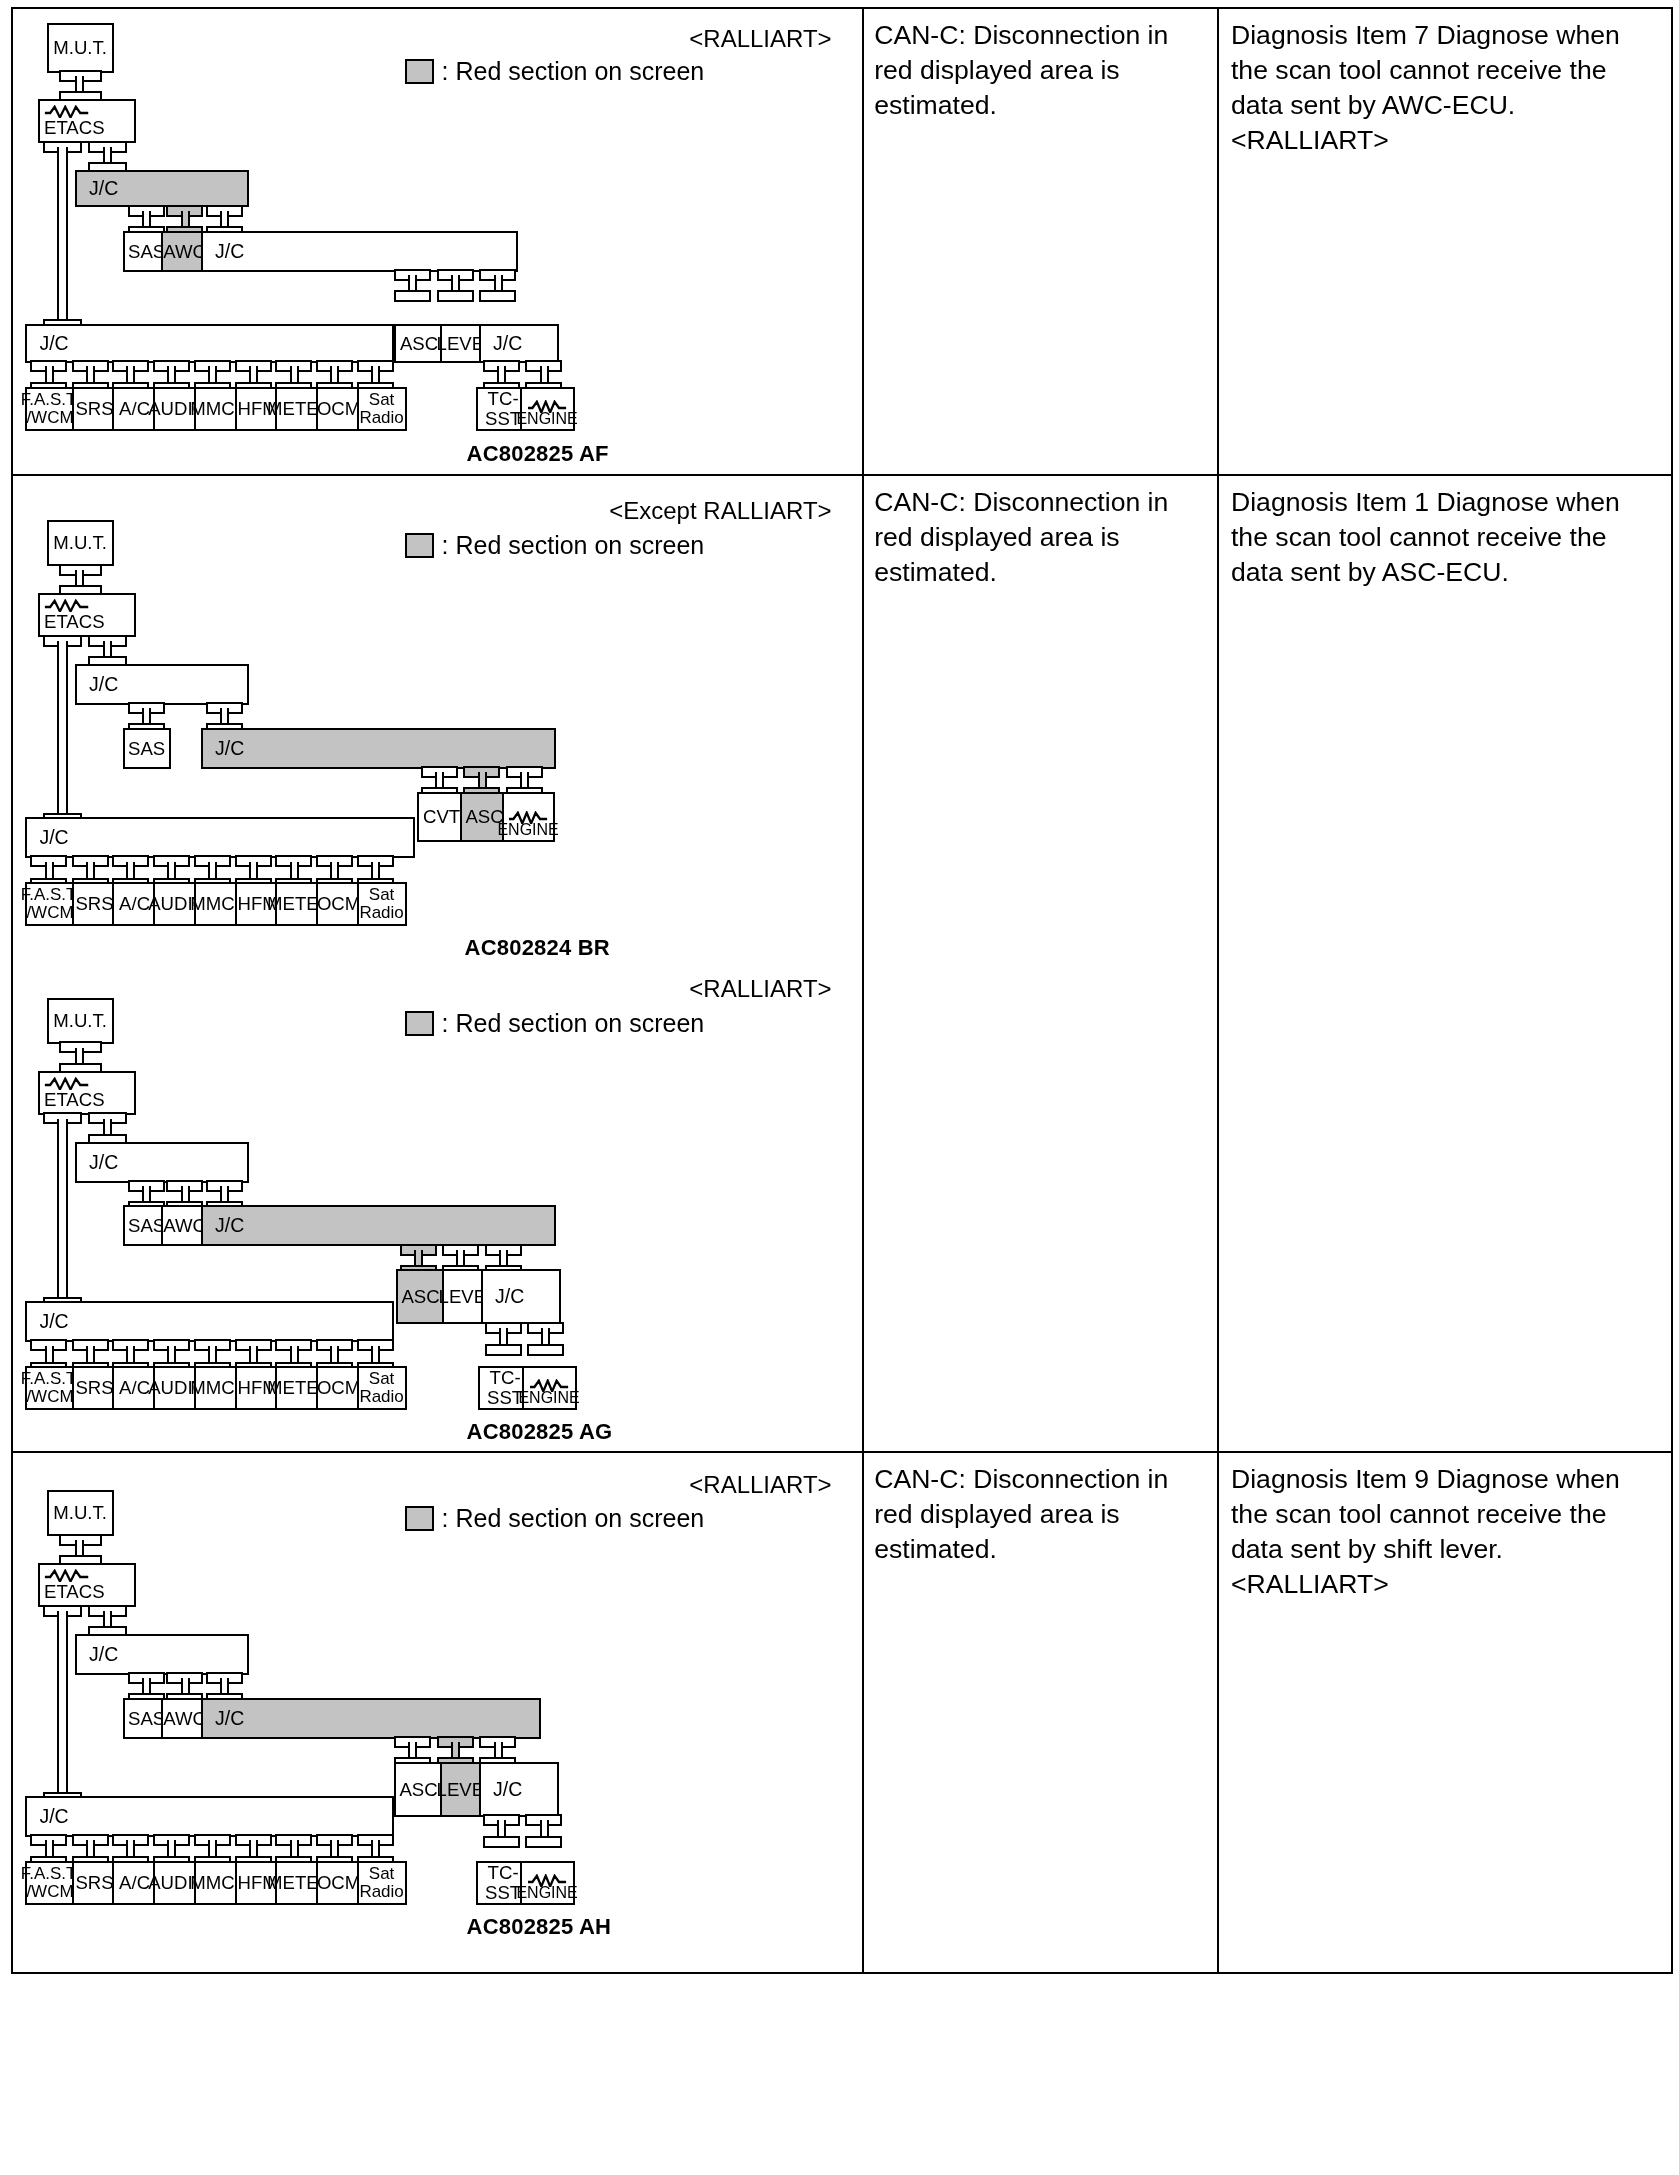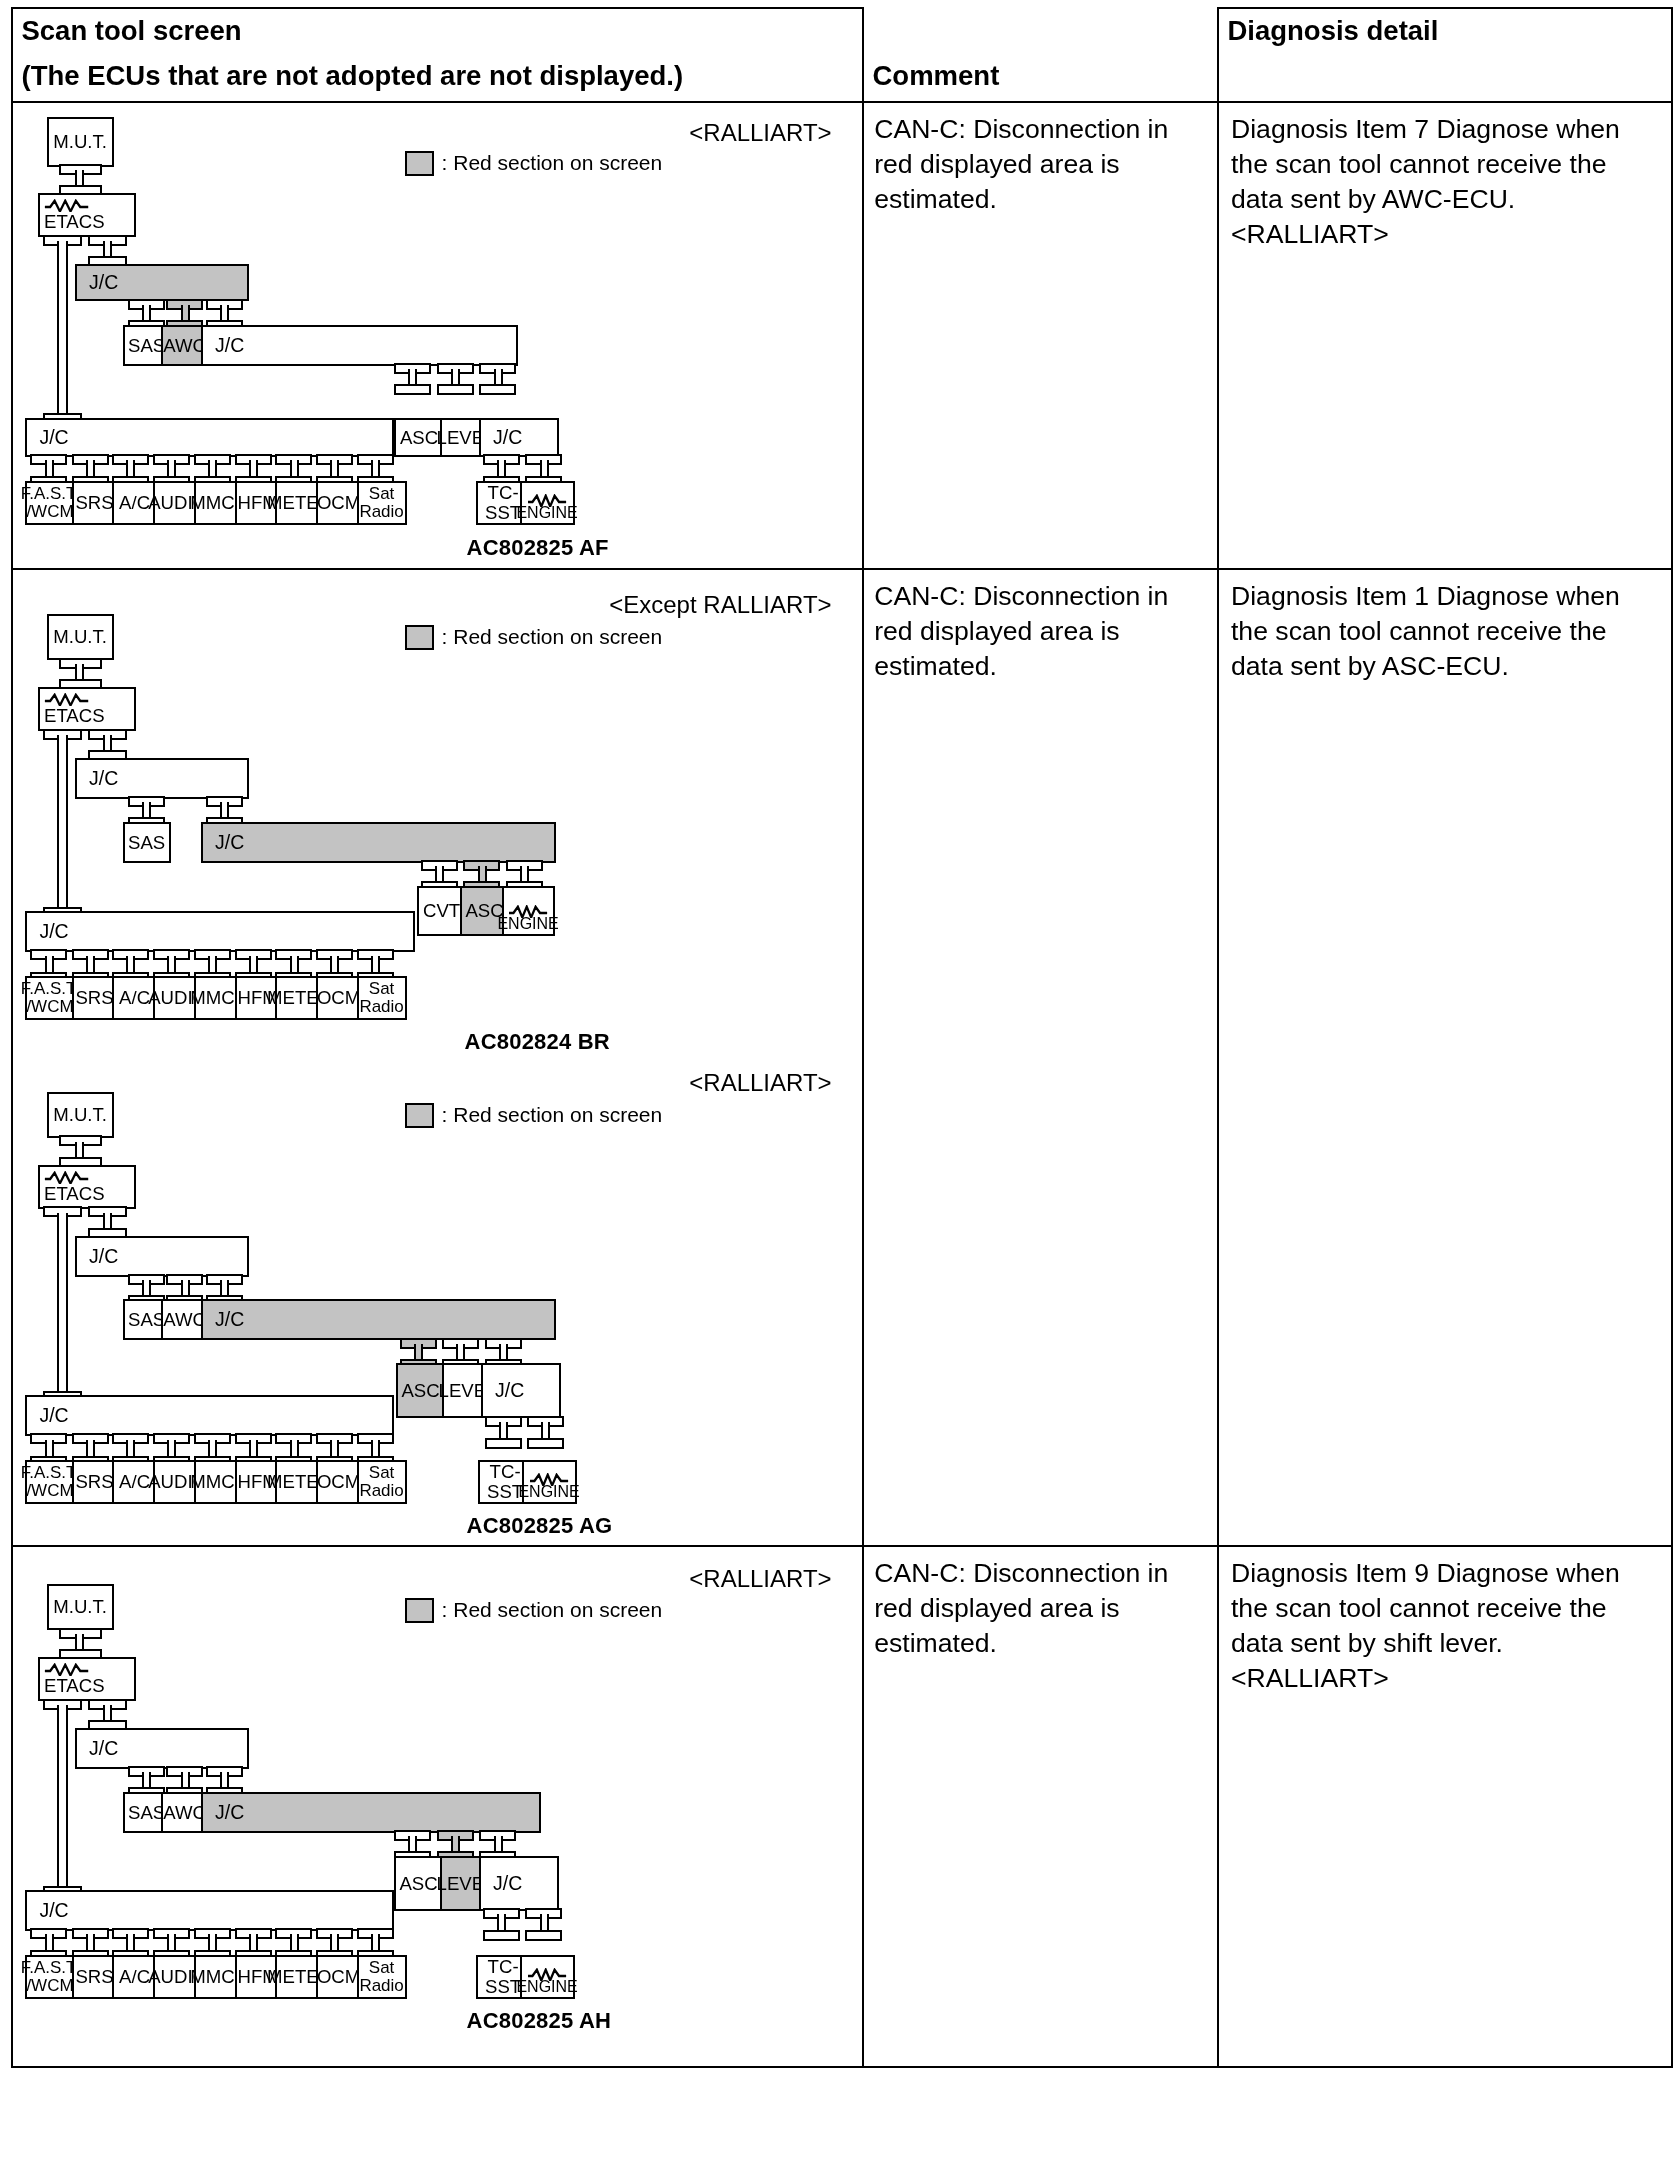--- a/index.html
+++ b/index.html
@@ -15,21 +15,21 @@
   .hcell{padding:5.3px 8.9px 8.9px 8.9px;font-weight:bold;font-size:27.5px;line-height:1.22;}
   .hcell.small{font-weight:bold;}
   .tcell{padding:8.9px 10.6px 8.9px 10.6px;font-size:26.6px;line-height:1.32;}
   .diagcell{padding:8.9px 8.9px 8.9px 12.4px;font-size:26.6px;line-height:1.32;}
 
   
   .diagram{position:relative;width:844px;background:#fff;}
   .diagram .lbl-variant{position:absolute;font-size:24px;white-space:nowrap;}
   .diagram .legend{position:absolute;display:flex;align-items:center;gap:8px;}
   .diagram .legend .sw{width:29px;height:25px;background:#c3c3c3;border:2.7px solid #000;box-sizing:border-box;}
-  .diagram .legend .lt{font-size:21px;white-space:nowrap;}
+  .diagram .legend .lt{font-size:25px;white-space:nowrap;}
   .figcode{position:absolute;font-size:22px;font-weight:bold;letter-spacing:0.2px;white-space:nowrap;}
 
   
   .bx{position:absolute;box-sizing:border-box;border:2.7px solid #000;background:#fff;
       display:flex;align-items:center;justify-content:center;font-size:18.6px;line-height:1.05;text-align:center;}
   .bx.gray{background:#c3c3c3;}
   .bx.jc{justify-content:flex-start;padding-left:12.4px;font-size:19.5px;}
   .bx.two{flex-direction:column;line-height:1.08;font-size:17px;}
   .bx.eng{flex-direction:column;justify-content:flex-end;padding-bottom:0.9px;}
   .bx.eng .wv{margin-bottom:-1.8px;}
@@ -50,32 +50,20 @@
 
 <div class="page">
 <table class="main">
   <colgroup>
         <col class="hdr-scan">
         <col class="hdr-cmt">
         <col class="hdr-diag">
       </colgroup>
   <tbody>
 
-    <tr>
-      <td rowspan="1">
-        <div class="hcell">Scan tool screen</div>
-        <div class="hcell small" style="padding-top:1.8px;">(The ECUs that are not adopted are not displayed.)</div>
-      </td>
-      <td style="border-top:none;border-bottom:2.7px solid #000;padding:0;vertical-align:bottom;">
-        <div class="hcell" style="padding-top:39px;">Comment</div>
-      </td>
-      <td>
-        <div class="hcell">Diagnosis detail</div>
-      </td>
-    </tr>
 
     <tr>
       <td>
 
         <div class="diagram" id="d1" style="height:465px;">
           <div class="lbl-variant" style="right:25px;top:16px;">&lt;RALLIART&gt;</div>
           <div class="legend" style="left:392px;top:48px;">
             <span class="sw"></span>
             <span class="lt">: Red section on screen</span>
           </div>

